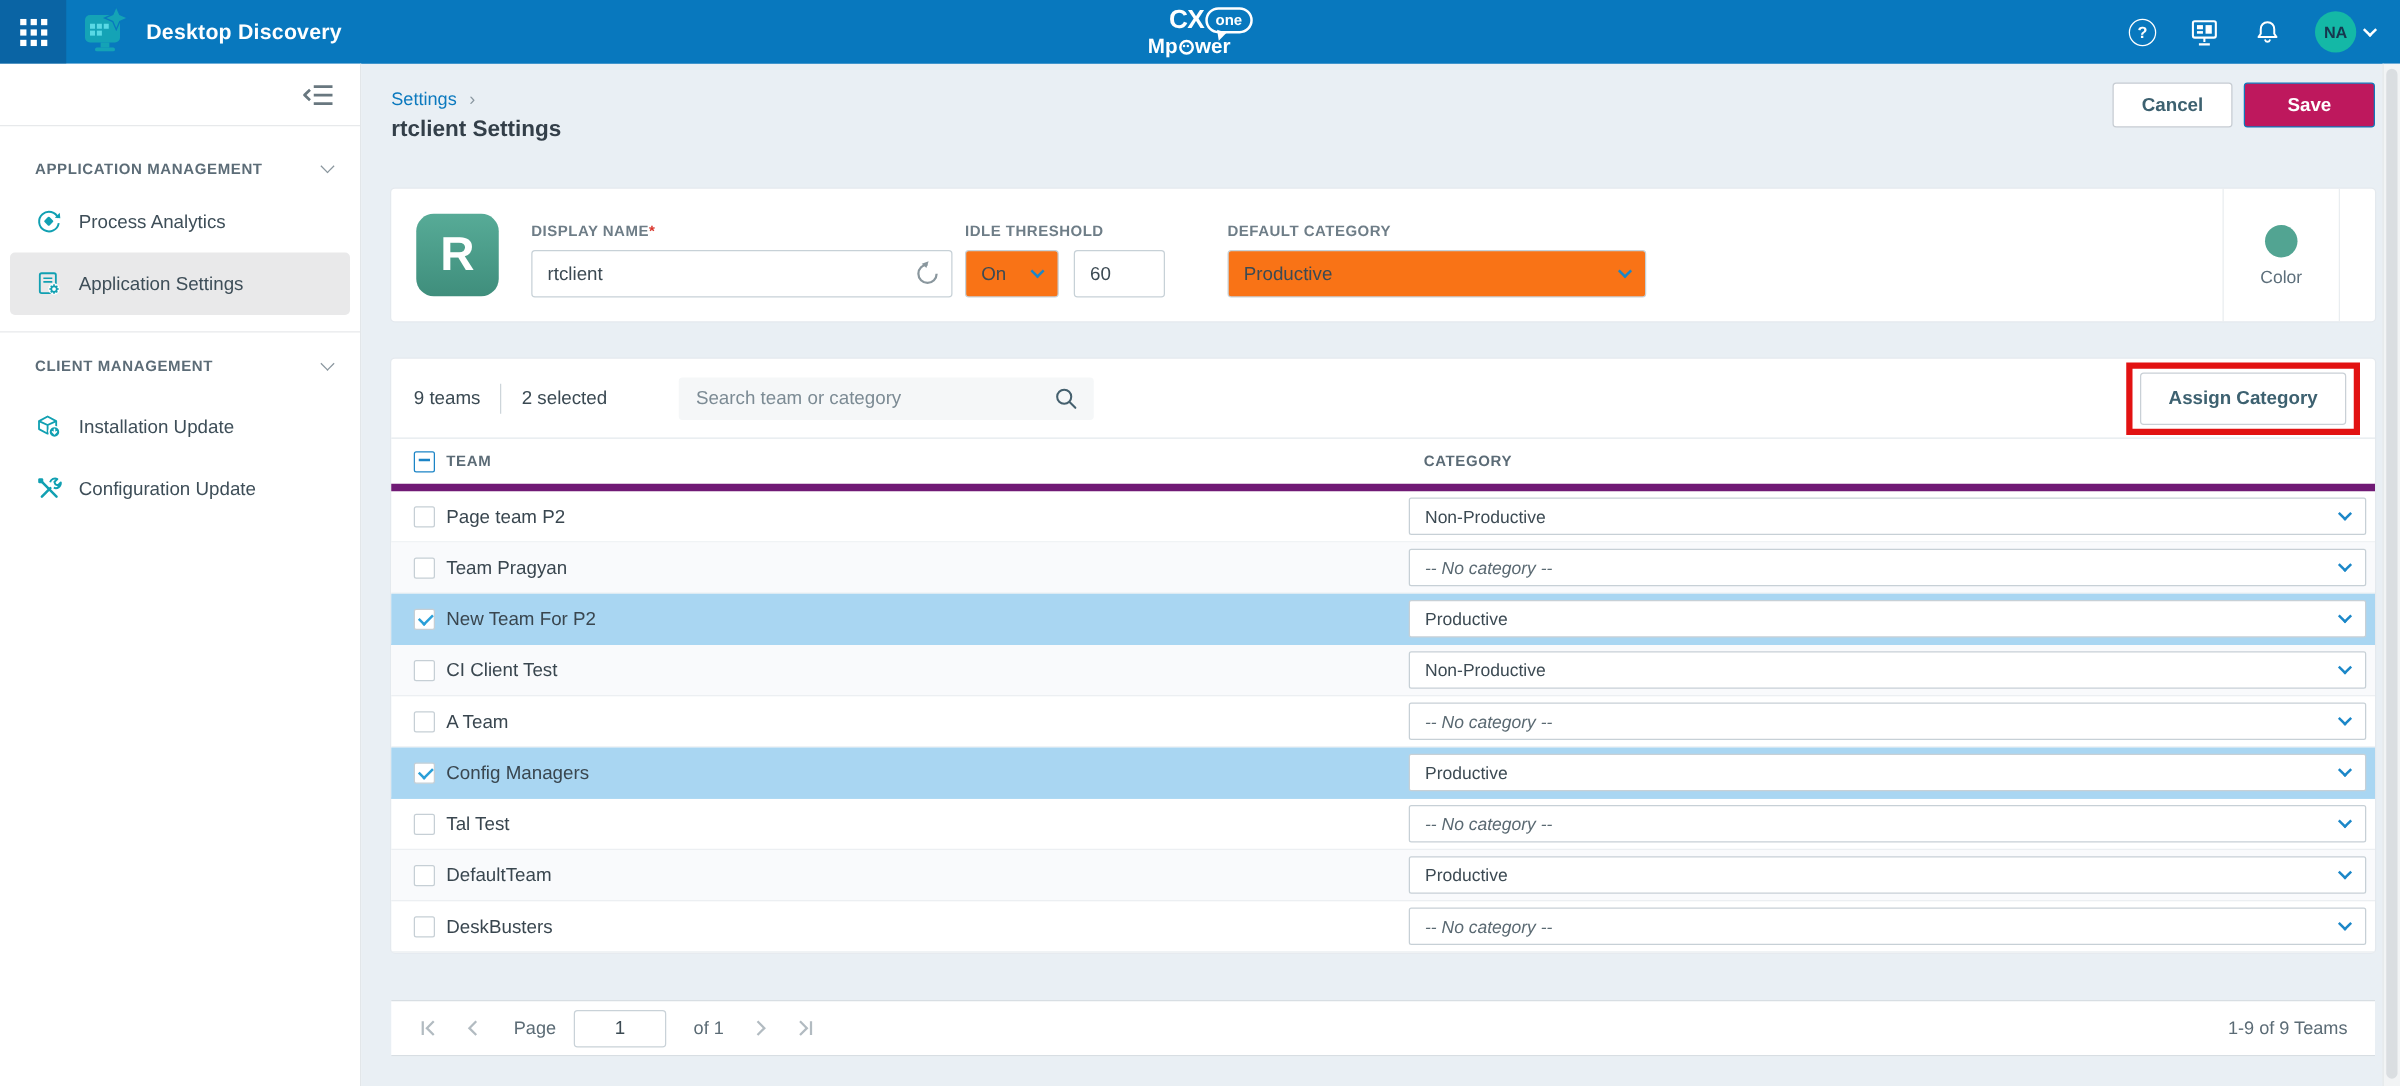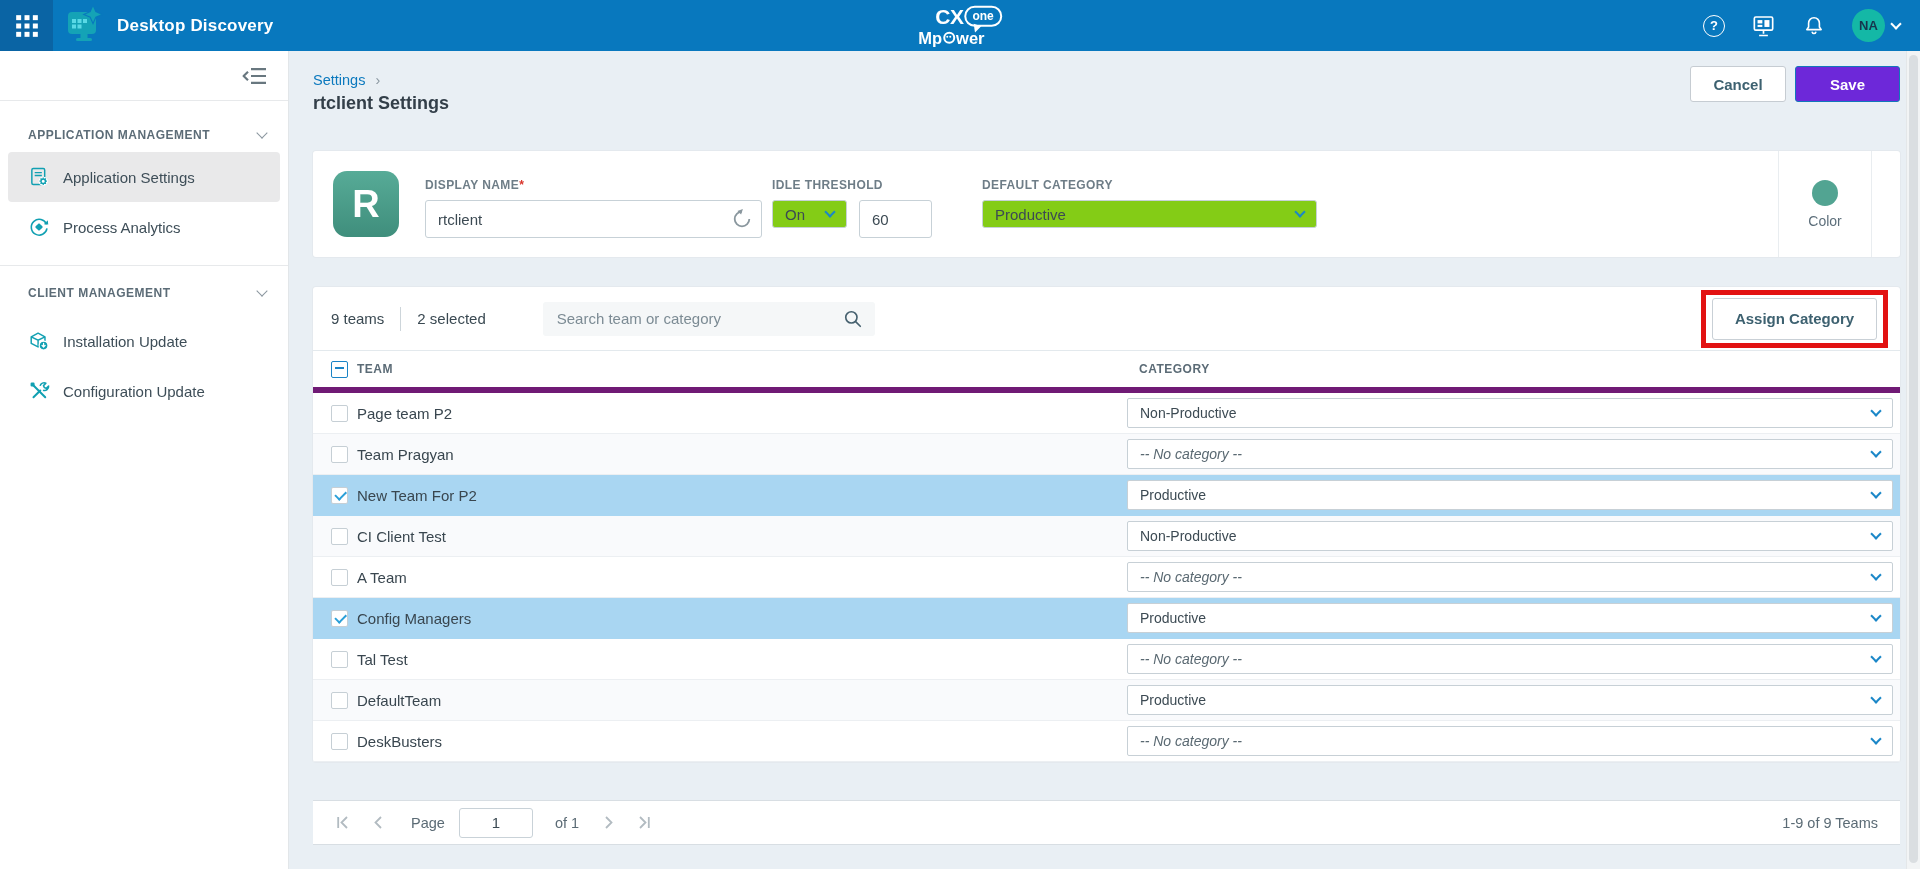--- a/index.html
+++ b/index.html
@@ -46,31 +46,31 @@
 
   
   .page-head { display:flex; justify-content:space-between; }
   .crumbs { margin-top:21px; font-size:14.5px; }
   .crumb-link { color:#0B79BE; cursor:pointer; }
   .crumb-sep { color:#8A97A0; margin-left:6px; }
   .page-title { margin-top:5px; font-size:18px; font-weight:bold; color:#333F49; }
   .head-actions { margin-top:15px; display:flex; gap:9px; }
   .btn { height:36px; border-radius:3px; font-size:15px; font-weight:bold; display:flex; align-items:center; justify-content:center; cursor:pointer; font-family:inherit; }
   .btn-sec { width:96px; background:#fff; border:1px solid #C6CCD2; color:#3D6170; }
-  .btn-pri { width:105px; background:#6d28d9; border:1px solid #1277BA; color:#fff; }
+  .btn-pri { width:105px; background:#be185d; border:1px solid #1277BA; color:#fff; }
 
   
   .card { background:#fff; border-radius:3px; box-shadow:0 0 0 1px #E4E9EE; }
   .form-card { margin-top:37px; height:106px; display:flex; align-items:flex-start; padding:0 0 0 20px; }
   .r-avatar { width:66px; height:66px; margin-top:20px; border-radius:14px; background:linear-gradient(180deg,#57AB97,#3F8E7C); color:#fff; font-size:38px; font-weight:bold; display:flex; align-items:center; justify-content:center; flex:none; }
   .fgroup { margin-top:27px; }
   .flabel { font-size:12px; font-weight:bold; color:#6E7D87; letter-spacing:.4px; margin-bottom:8px; }
   .req { color:#D9342B; }
   .ctrl-row { display:flex; gap:12px; }
-  .inp { height:28px; border:1px solid #C7D1D7; border-radius:3px; background:#84cc16; font-size:15px; color:#3C4A53; display:flex; align-items:center; padding:0 12px; }
+  .inp { height:38px; border:1px solid #C7D1D7; border-radius:3px; background:#f97316; font-size:15px; color:#3C4A53; display:flex; align-items:center; padding:0 12px; }
   .g-name { margin-left:26px; }
   .name-wrap { position:relative; width:337px; }
   .name-input { width:100%; height:38px; border:1px solid #C7D1D7; border-radius:3px; padding:0 38px 0 12px; font-size:15px; color:#3C4A53; font-family:inherit; outline:none; }
   .reset-ico { position:absolute; right:9px; top:8px; cursor:pointer; }
   .g-idle { margin-left:10px; }
   .sel { justify-content:space-between; cursor:pointer; }
   .on-sel { width:75px; }
   .num-inp { width:73px; height:38px; border:1px solid #C7D1D7; border-radius:3px; padding:0 12px; font-size:15px; color:#3C4A53; font-family:inherit; outline:none; }
   .g-cat { margin-left:50px; }
   .cat-sel { width:335px; }
@@ -208,39 +208,39 @@
           </g>
         </svg>
       </div>
 
       <div class="side-section s1">
         <div class="side-head">
           <span class="side-head-label">APPLICATION MANAGEMENT</span>
           <i class="gchev"></i>
         </div>
         <div class="side-list">
+          <div class="side-item">
+            <svg width="22" height="22" viewBox="0 0 24 24">
+              <path d="M20.2 9.1 A8.6 8.6 0 1 0 20.7 13.6" fill="none" stroke="#11A0B2" stroke-width="1.7"></path>
+              <path d="M21.6 4.6 l.5 4.8 -4.8-.5 z" fill="#11A0B2"></path>
+              <rect x="8.9" y="8.9" width="6.2" height="6.2" rx="1" transform="rotate(45 12 12)" fill="#11A0B2"></rect>
+            </svg>
+            <span>Process Analytics</span>
+          </div>
           <div class="side-item active">
             <svg width="22" height="22" viewBox="0 0 24 24">
               <rect x="4.2" y="2.8" width="14" height="17.4" rx="1.6" fill="none" stroke="#11A0B2" stroke-width="1.6"></rect>
               <path d="M7.3 7.2 h7.8 M7.3 10.4 h7.8" stroke="#11A0B2" stroke-width="1.5"></path>
               <circle cx="16.6" cy="16.6" r="5" fill="#fff"></circle>
               <circle cx="16.6" cy="16.6" r="2.4" fill="none" stroke="#11A0B2" stroke-width="1.5"></circle>
               <g stroke="#11A0B2" stroke-width="1.4">
                 <path d="M16.6 12.5 v1.5 M16.6 19.2 v1.5 M12.5 16.6 h1.5 M19.2 16.6 h1.5 M13.7 13.7 l1.1 1.1 M18.4 18.4 l1.1 1.1 M19.5 13.7 l-1.1 1.1 M14.8 18.4 l-1.1 1.1"></path>
               </g>
             </svg>
             <span>Application Settings</span>
-          </div>
-          <div class="side-item">
-            <svg width="22" height="22" viewBox="0 0 24 24">
-              <path d="M20.2 9.1 A8.6 8.6 0 1 0 20.7 13.6" fill="none" stroke="#11A0B2" stroke-width="1.7"></path>
-              <path d="M21.6 4.6 l.5 4.8 -4.8-.5 z" fill="#11A0B2"></path>
-              <rect x="8.9" y="8.9" width="6.2" height="6.2" rx="1" transform="rotate(45 12 12)" fill="#11A0B2"></rect>
-            </svg>
-            <span>Process Analytics</span>
           </div>
         </div>
       </div>
 
       <hr class="side-div">
 
       <div class="side-section s2">
         <div class="side-head">
           <span class="side-head-label">CLIENT MANAGEMENT</span>
           <i class="gchev"></i>

